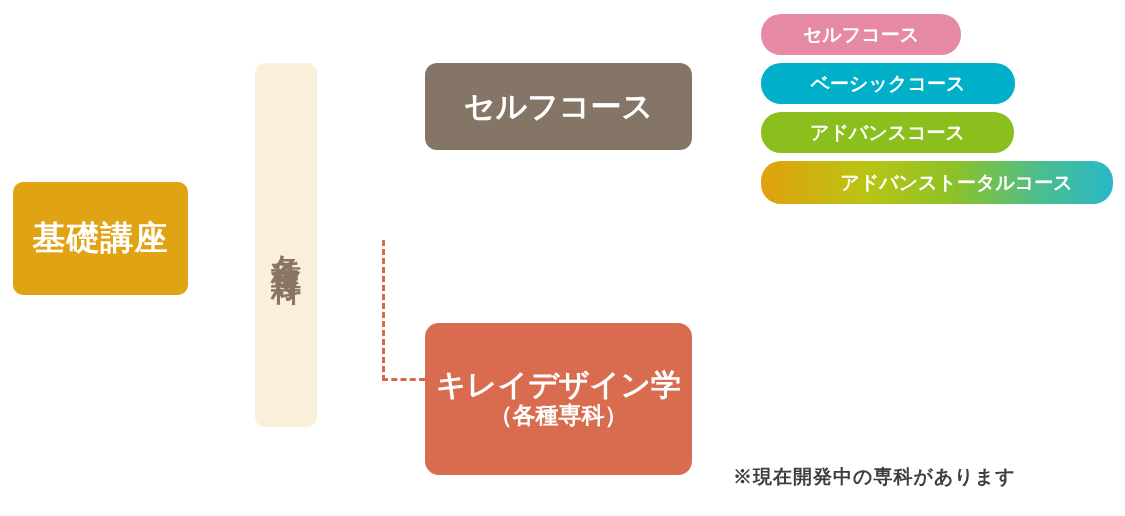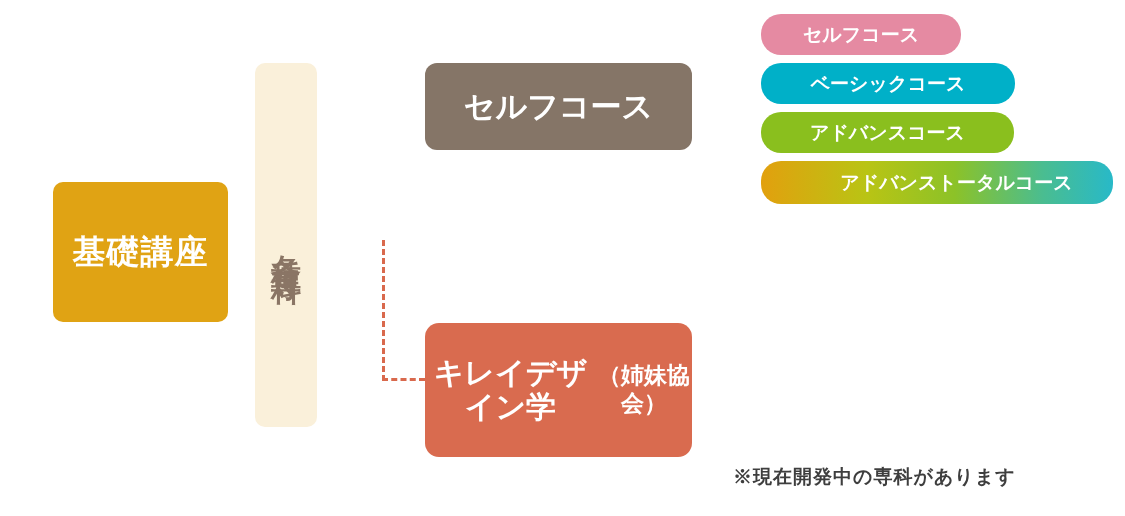--- a/index.html
+++ b/index.html
@@ -20,25 +20,24 @@
     display: flex;
     align-items: center;
     justify-content: center;
     color: #ffffff;
     font-weight: bold;
     text-align: center;
     box-sizing: border-box;
   }
   .base-course {
     left: 13px; top: 182px;
-    width: 175px; height: 140px;
+    width: 175px; height: 113px;
     border-radius: 10px;
     font-size: 33px;
     letter-spacing: 1px;
-    margin-left: 40px;
   }
   .specialty-column {
     left: 255px; top: 63px;
     width: 62px; height: 364px;
     border-radius: 10px;
   }
   .specialty-column .vtext {
     writing-mode: vertical-rl;
     text-orientation: upright;
     font-size: 30px;
@@ -47,23 +46,23 @@
     line-height: 1;
   }
   .sunlight-box {
     left: 425px; top: 63px;
     width: 267px; height: 87px;
     border-radius: 12px;
     font-size: 31px;
   }
   .kirei-box {
     left: 425px; top: 323px;
-    width: 267px; height: 134px;
+    width: 267px; height: 152px;
     border-radius: 14px;
-    flex-direction: row;
+    flex-direction: column;
   }
   .kirei-box .main-line { font-size: 30px; line-height: 1.15; }
   .kirei-box .sub-line  { font-size: 23px; line-height: 1.2; }
   .connector {
     position: absolute;
     left: 382px; top: 240px;
     width: 43px; height: 141px;
     border-left: 3px dashed #d9694d;
     border-bottom: 3px dashed #d9694d;
     box-sizing: border-box;
@@ -109,21 +108,21 @@
   </div>
 
   <div class="box sunlight-box" style="background: rgb(133, 117, 103); color: rgb(255, 255, 255);">
     <span>セルフコース</span>
   </div>
 
   <div class="connector" style="border-color: rgb(217, 105, 77);"></div>
 
   <div class="box kirei-box" style="background: rgb(217, 107, 79); color: rgb(255, 255, 255);">
     <span class="main-line">キレイデザイン学</span>
-    <span class="sub-line">（姉妹協会）</span>
+    <span class="sub-line">（各種専科）</span>
   </div>
 
   <div class="pill pill-0" style="background: rgb(229, 138, 162);">
     <span>セルフコース</span>
   </div>
 
   <div class="pill pill-2" style="background: rgb(138, 191, 30);">
     <span>アドバンスコース</span>
   </div>
 

